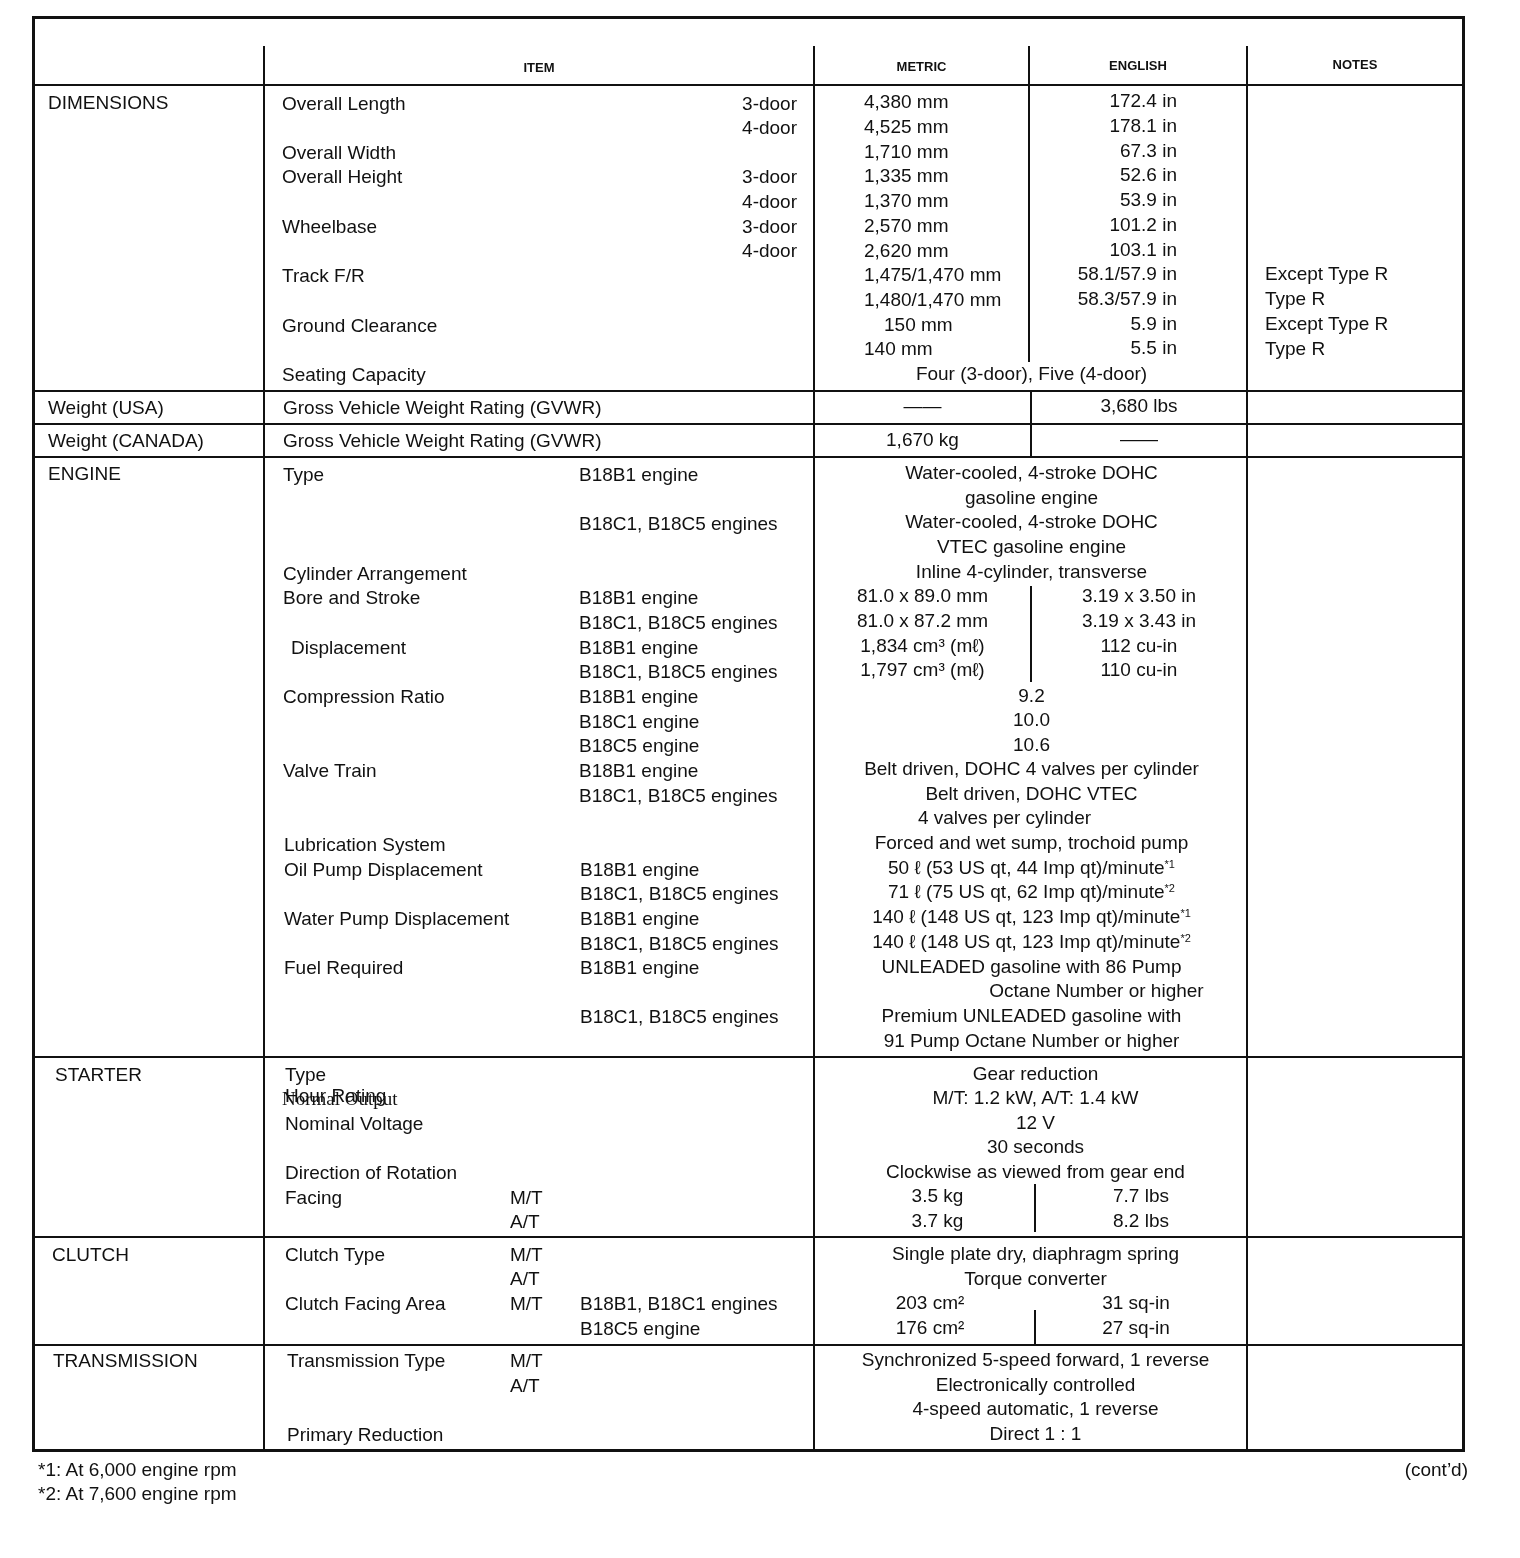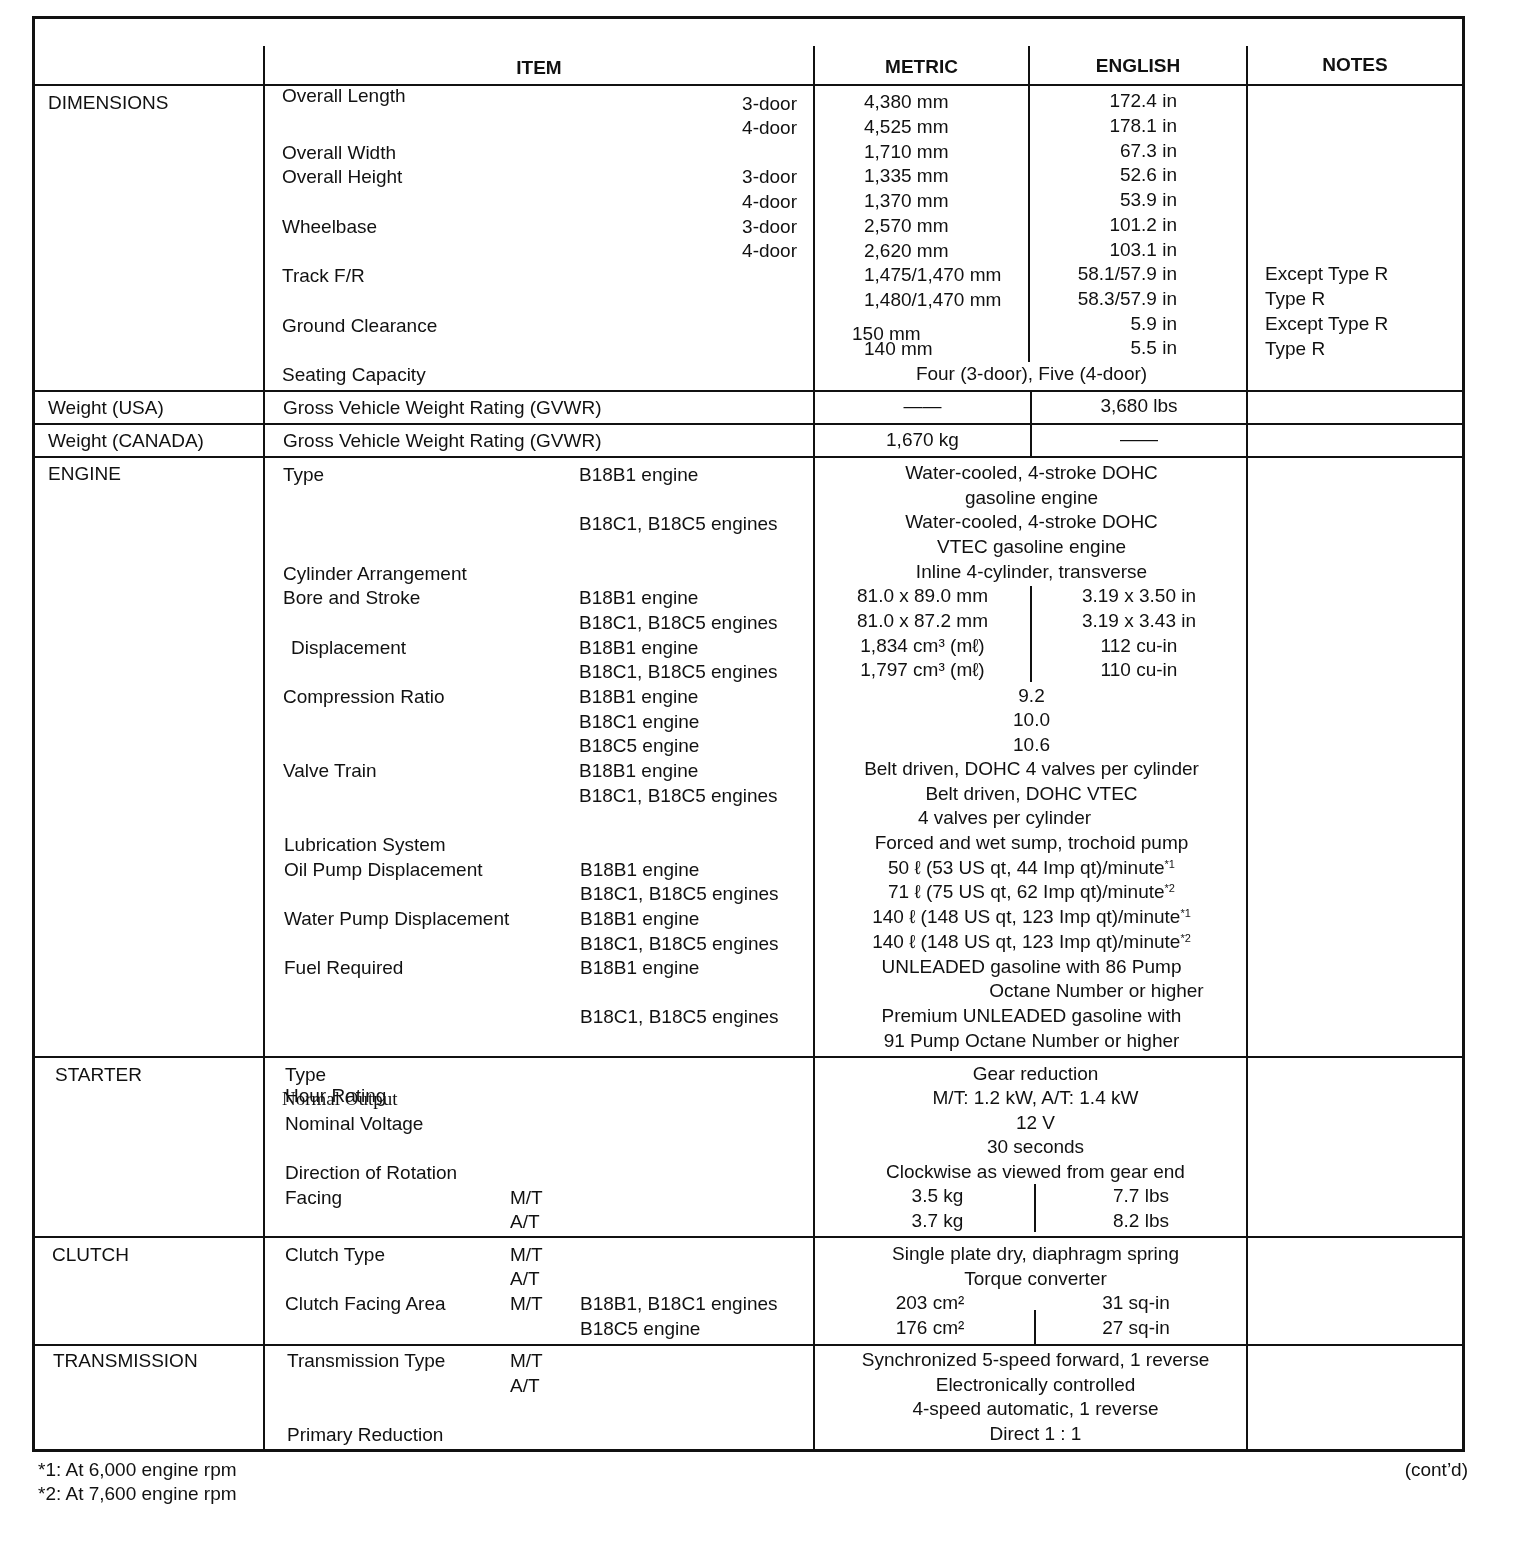--- a/index.html
+++ b/index.html
@@ -1,20 +1,20 @@
 <!DOCTYPE html>
 <html><head>
 <meta charset="utf-8">
 <style>
   html, body { margin: 0; padding: 0; background: #ffffff; }
   body { width: 1520px; height: 1558px; position: relative; overflow: hidden;
          font-family: "Liberation Sans", sans-serif; color: #111; font-size: 19px; }
   .line { position: absolute; background: #111; }
   .t { position: absolute; white-space: nowrap; line-height: 24px; font-size: 19px; }
-  .hdr { font-weight: bold; font-size: 19px; }
+  .hdr { font-weight: bold; font-size: 13px; }
   .c { text-align: center; }
   .r { text-align: right; }
   sup { font-size: 11px; vertical-align: 6px; line-height: 0; }
 </style>
 </head>
 <body>
 
 <div>
 
   <div class="line" style="left:32px;top:16px;width:1432px;height:3px;"></div>
@@ -50,21 +50,21 @@
 
 <div class="t hdr c" style="left:265px;top:56px;width:548px;">ITEM</div>
 <div class="t hdr c" style="left:815px;top:55px;width:213px;">METRIC</div>
 <div class="t hdr c" style="left:1030px;top:54px;width:216px;">ENGLISH</div>
 <div class="t hdr c" style="left:1248px;top:53px;width:214px;">NOTES</div>
 
 <div>
   <div class="t" style="left:48px;top:91px;">DIMENSIONS</div>
 
   <div>
-    <div class="t" style="left:282px;top:84px;">Overall Length</div>
+    <div class="t" style="left:282px;top:92px;">Overall Length</div>
     <div class="t r" style="left:700px;top:92px;width:97px;">3-door</div>
     <div class="t" style="left:864px;top:90px;">4,380 mm</div>
     <div class="t r" style="left:1040px;top:89px;width:137px;">172.4 in</div>
   </div>
   <div>
     <div class="t r" style="left:700px;top:116px;width:97px;">4-door</div>
     <div class="t" style="left:864px;top:115px;">4,525 mm</div>
     <div class="t r" style="left:1040px;top:114px;width:137px;">178.1 in</div>
   </div>
   <div>
@@ -100,21 +100,21 @@
     <div class="t r" style="left:1040px;top:262px;width:137px;">58.1/57.9 in</div>
     <div class="t" style="left:1265px;top:262px;">Except Type R</div>
   </div>
   <div>
     <div class="t" style="left:864px;top:288px;">1,480/1,470 mm</div>
     <div class="t r" style="left:1040px;top:287px;width:137px;">58.3/57.9 in</div>
     <div class="t" style="left:1265px;top:287px;">Type R</div>
   </div>
   <div>
     <div class="t" style="left:282px;top:314px;">Ground Clearance</div>
-    <div class="t" style="left:852px;top:313px;margin-top:9px;">150 mm</div>
+    <div class="t" style="left:884px;top:313px;">150 mm</div>
     <div class="t r" style="left:1040px;top:312px;width:137px;">5.9 in</div>
     <div class="t" style="left:1265px;top:312px;">Except Type R</div>
   </div>
   <div>
     <div class="t" style="left:864px;top:337px;">140 mm</div>
     <div class="t r" style="left:1040px;top:336px;width:137px;">5.5 in</div>
     <div class="t" style="left:1265px;top:337px;">Type R</div>
   </div>
   <div>
     <div class="t" style="left:282px;top:363px;">Seating Capacity</div>

